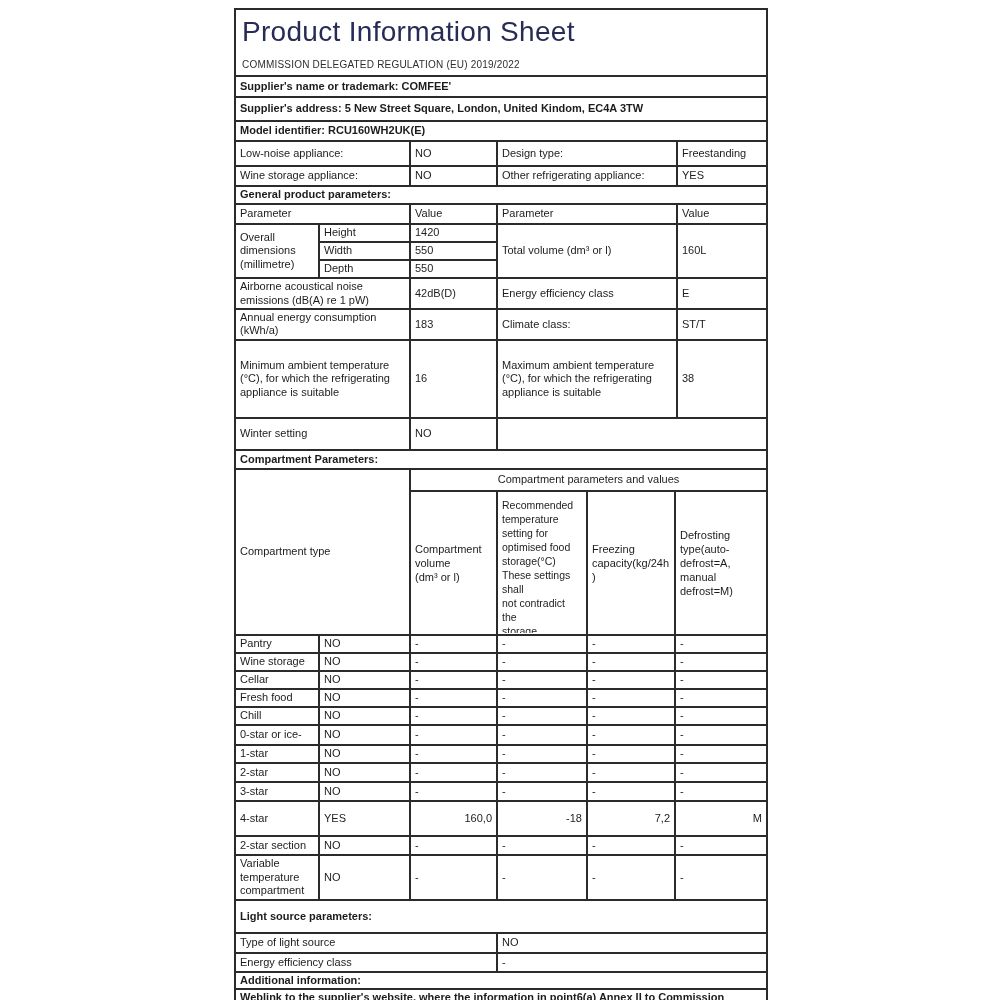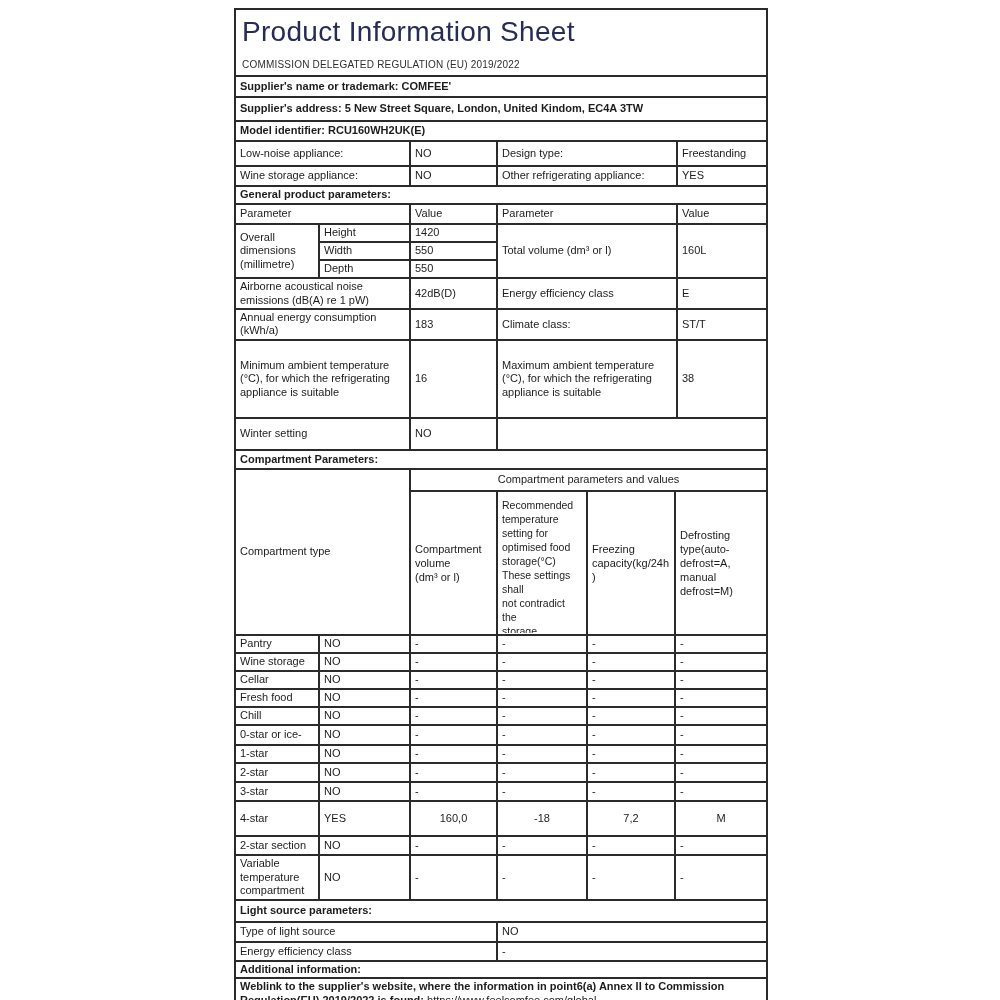--- a/index.html
+++ b/index.html
@@ -9,21 +9,21 @@
   }
   .doc { width:532px; margin:8px auto 0 auto; }
   table { border-collapse:collapse; table-layout:fixed; width:532px; }
   .doc table + table { margin-top:-2px; }
   td {
     border:2px solid #2b2b2b; padding:1px 4px; font-size:11px;
     line-height:1.22; vertical-align:middle; overflow:hidden;
     word-wrap:break-word;
   }
   .b { font-weight:bold; }
-  .c { text-align:center;border-radius:7px; }
+  .c { text-align:right;border-radius:7px; }
   .title-cell { padding:3px 6px 0 6px; }
   .doc-title { font-size:28px; color:#272c55; letter-spacing:0.3px; line-height:1.1; }
   .regulation { font-size:10px; margin-top:11px; color:#2e2e2e; letter-spacing:0.2px; }
   .subhead { font-size:11px; line-height:14px; white-space:pre-line; }
   .rec-cell { vertical-align:top; padding-top:6px; }
   .rec-clip { height:135px; overflow:hidden; white-space:pre-line; font-size:10.5px; line-height:14px; }
   .group-head { text-align:center; }
   .clip-row td { white-space:nowrap; }
 </style>
 </head>
@@ -333,21 +333,21 @@
       <td>-</td>
     </tr>
   </tbody>
     </table>
 
   <table>
     <colgroup>
         <col style="width:532px">
       </colgroup>
     <tbody>
-        <tr style="height:22px">
+        <tr style="height:33px">
       <td class="b">Light source parameters:</td>
     </tr>
   </tbody>
     </table>
 
   <table>
     <colgroup>
         <col style="width:262px">
         <col style="width:270px">
       </colgroup>

